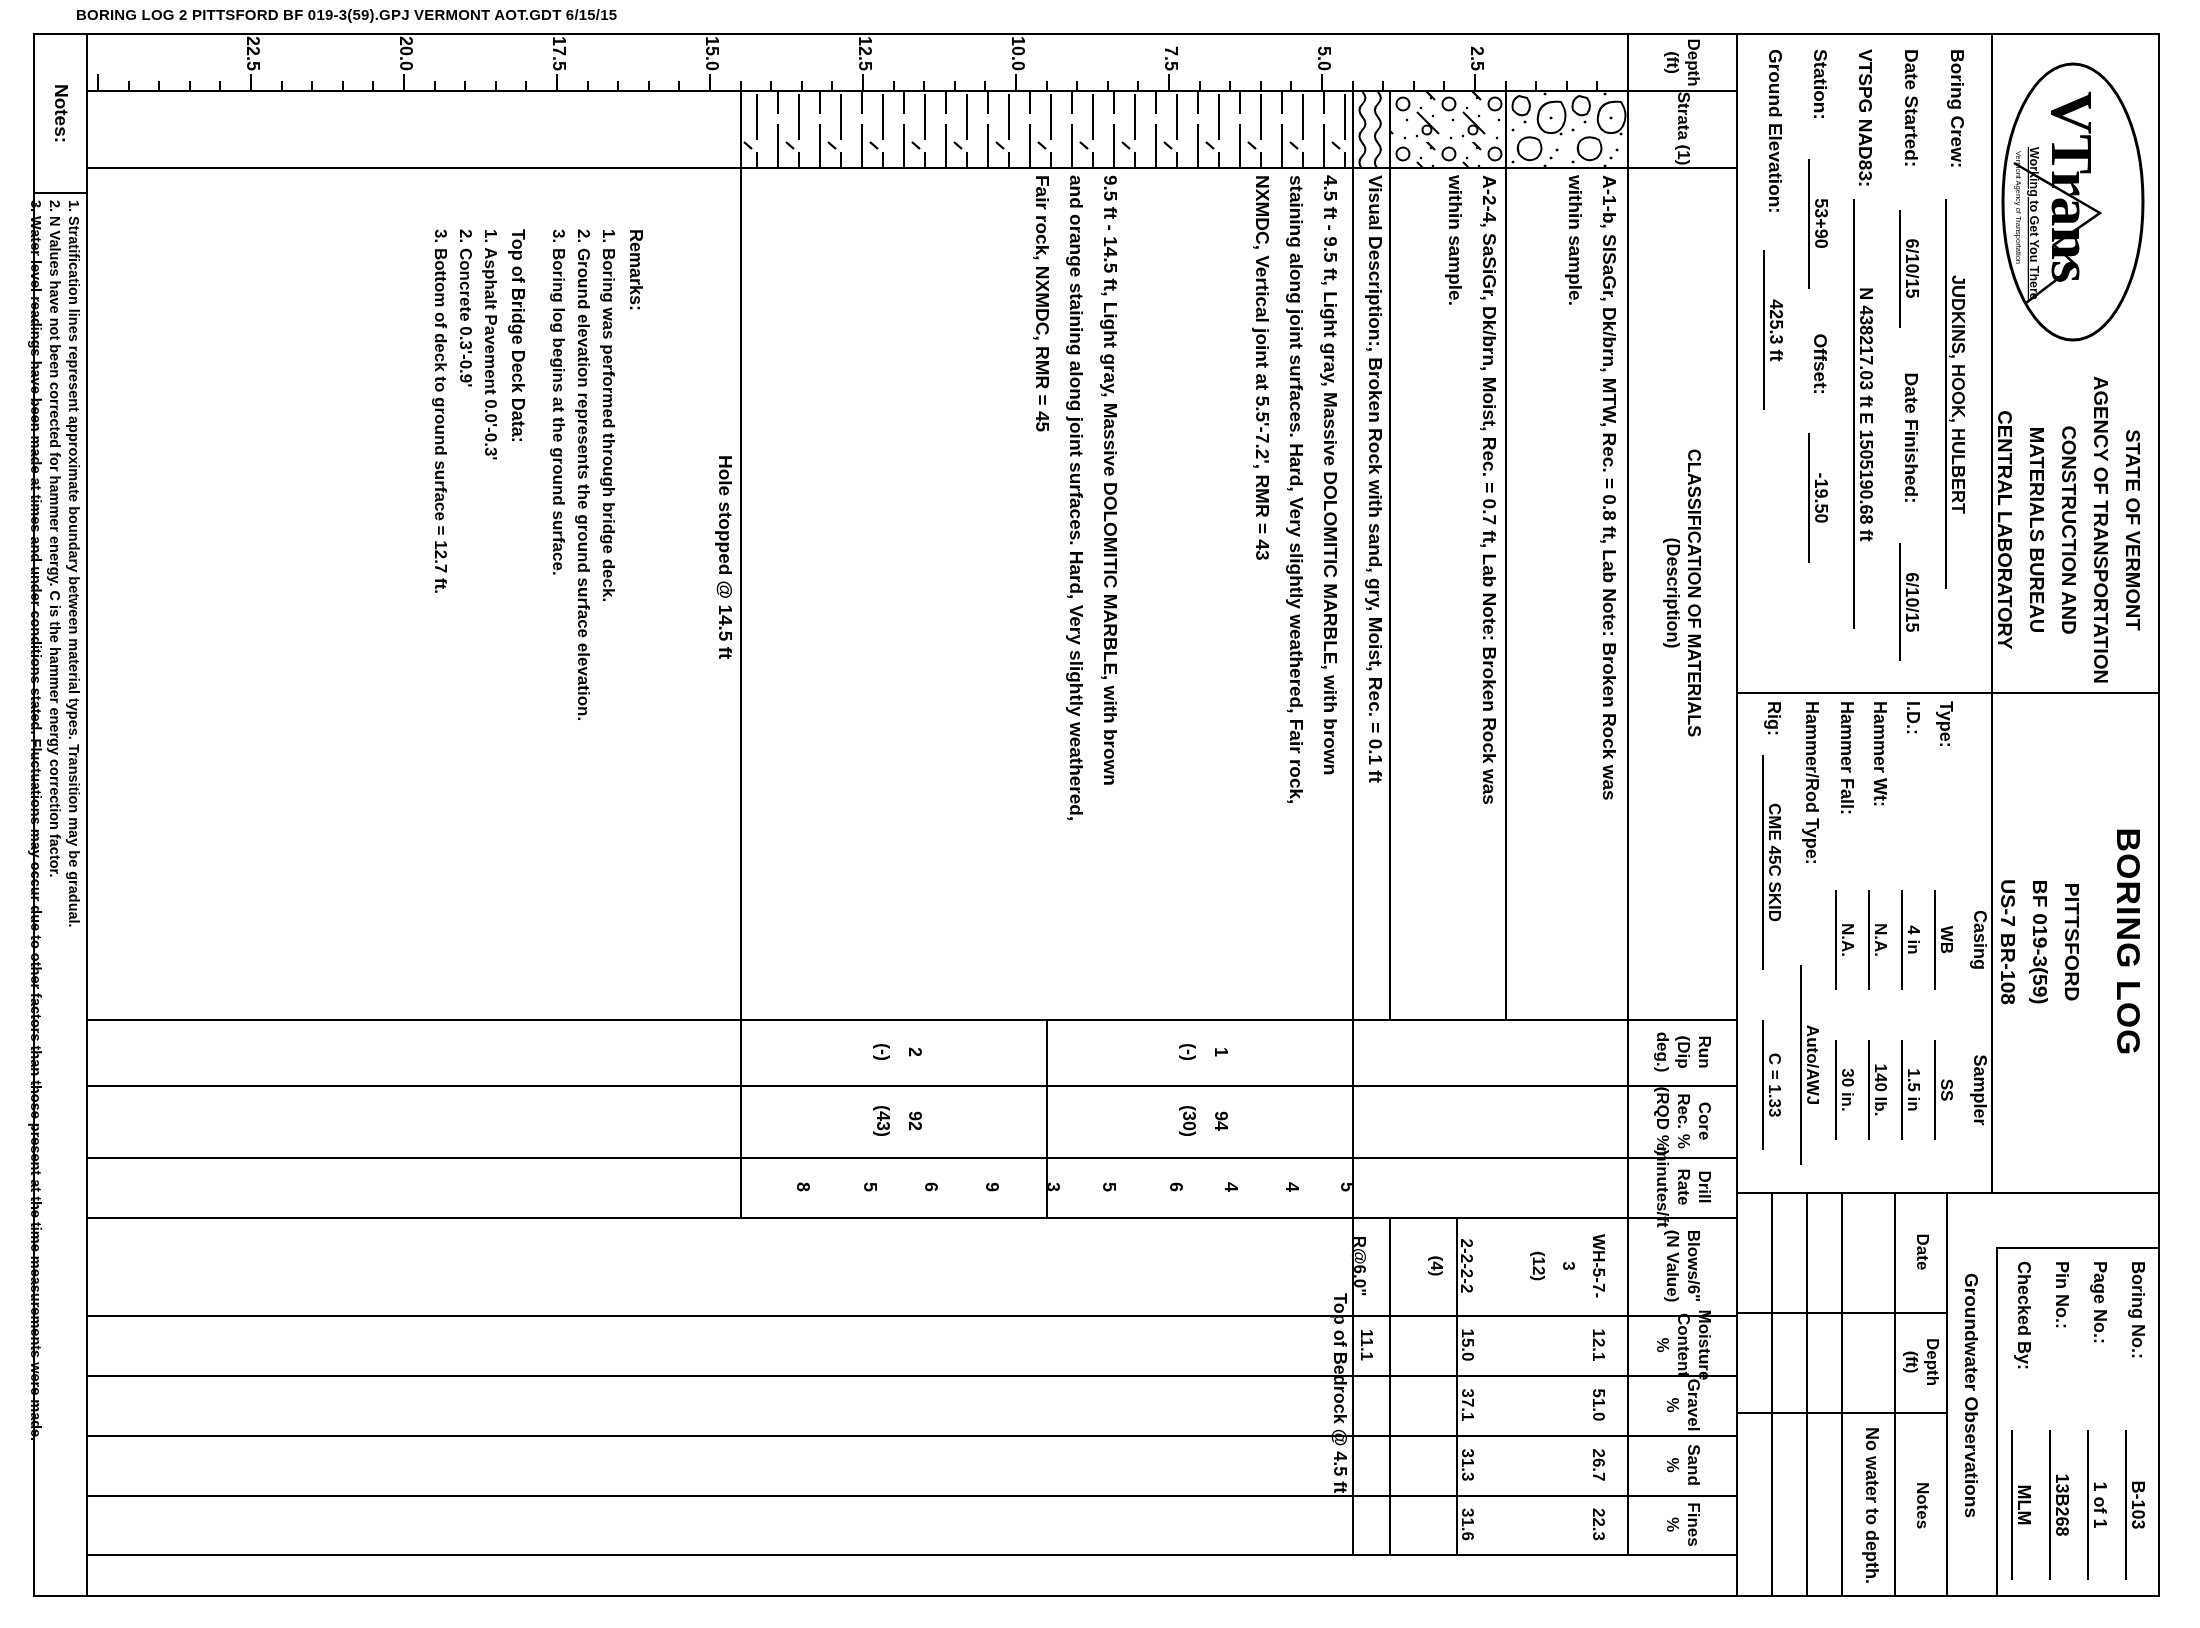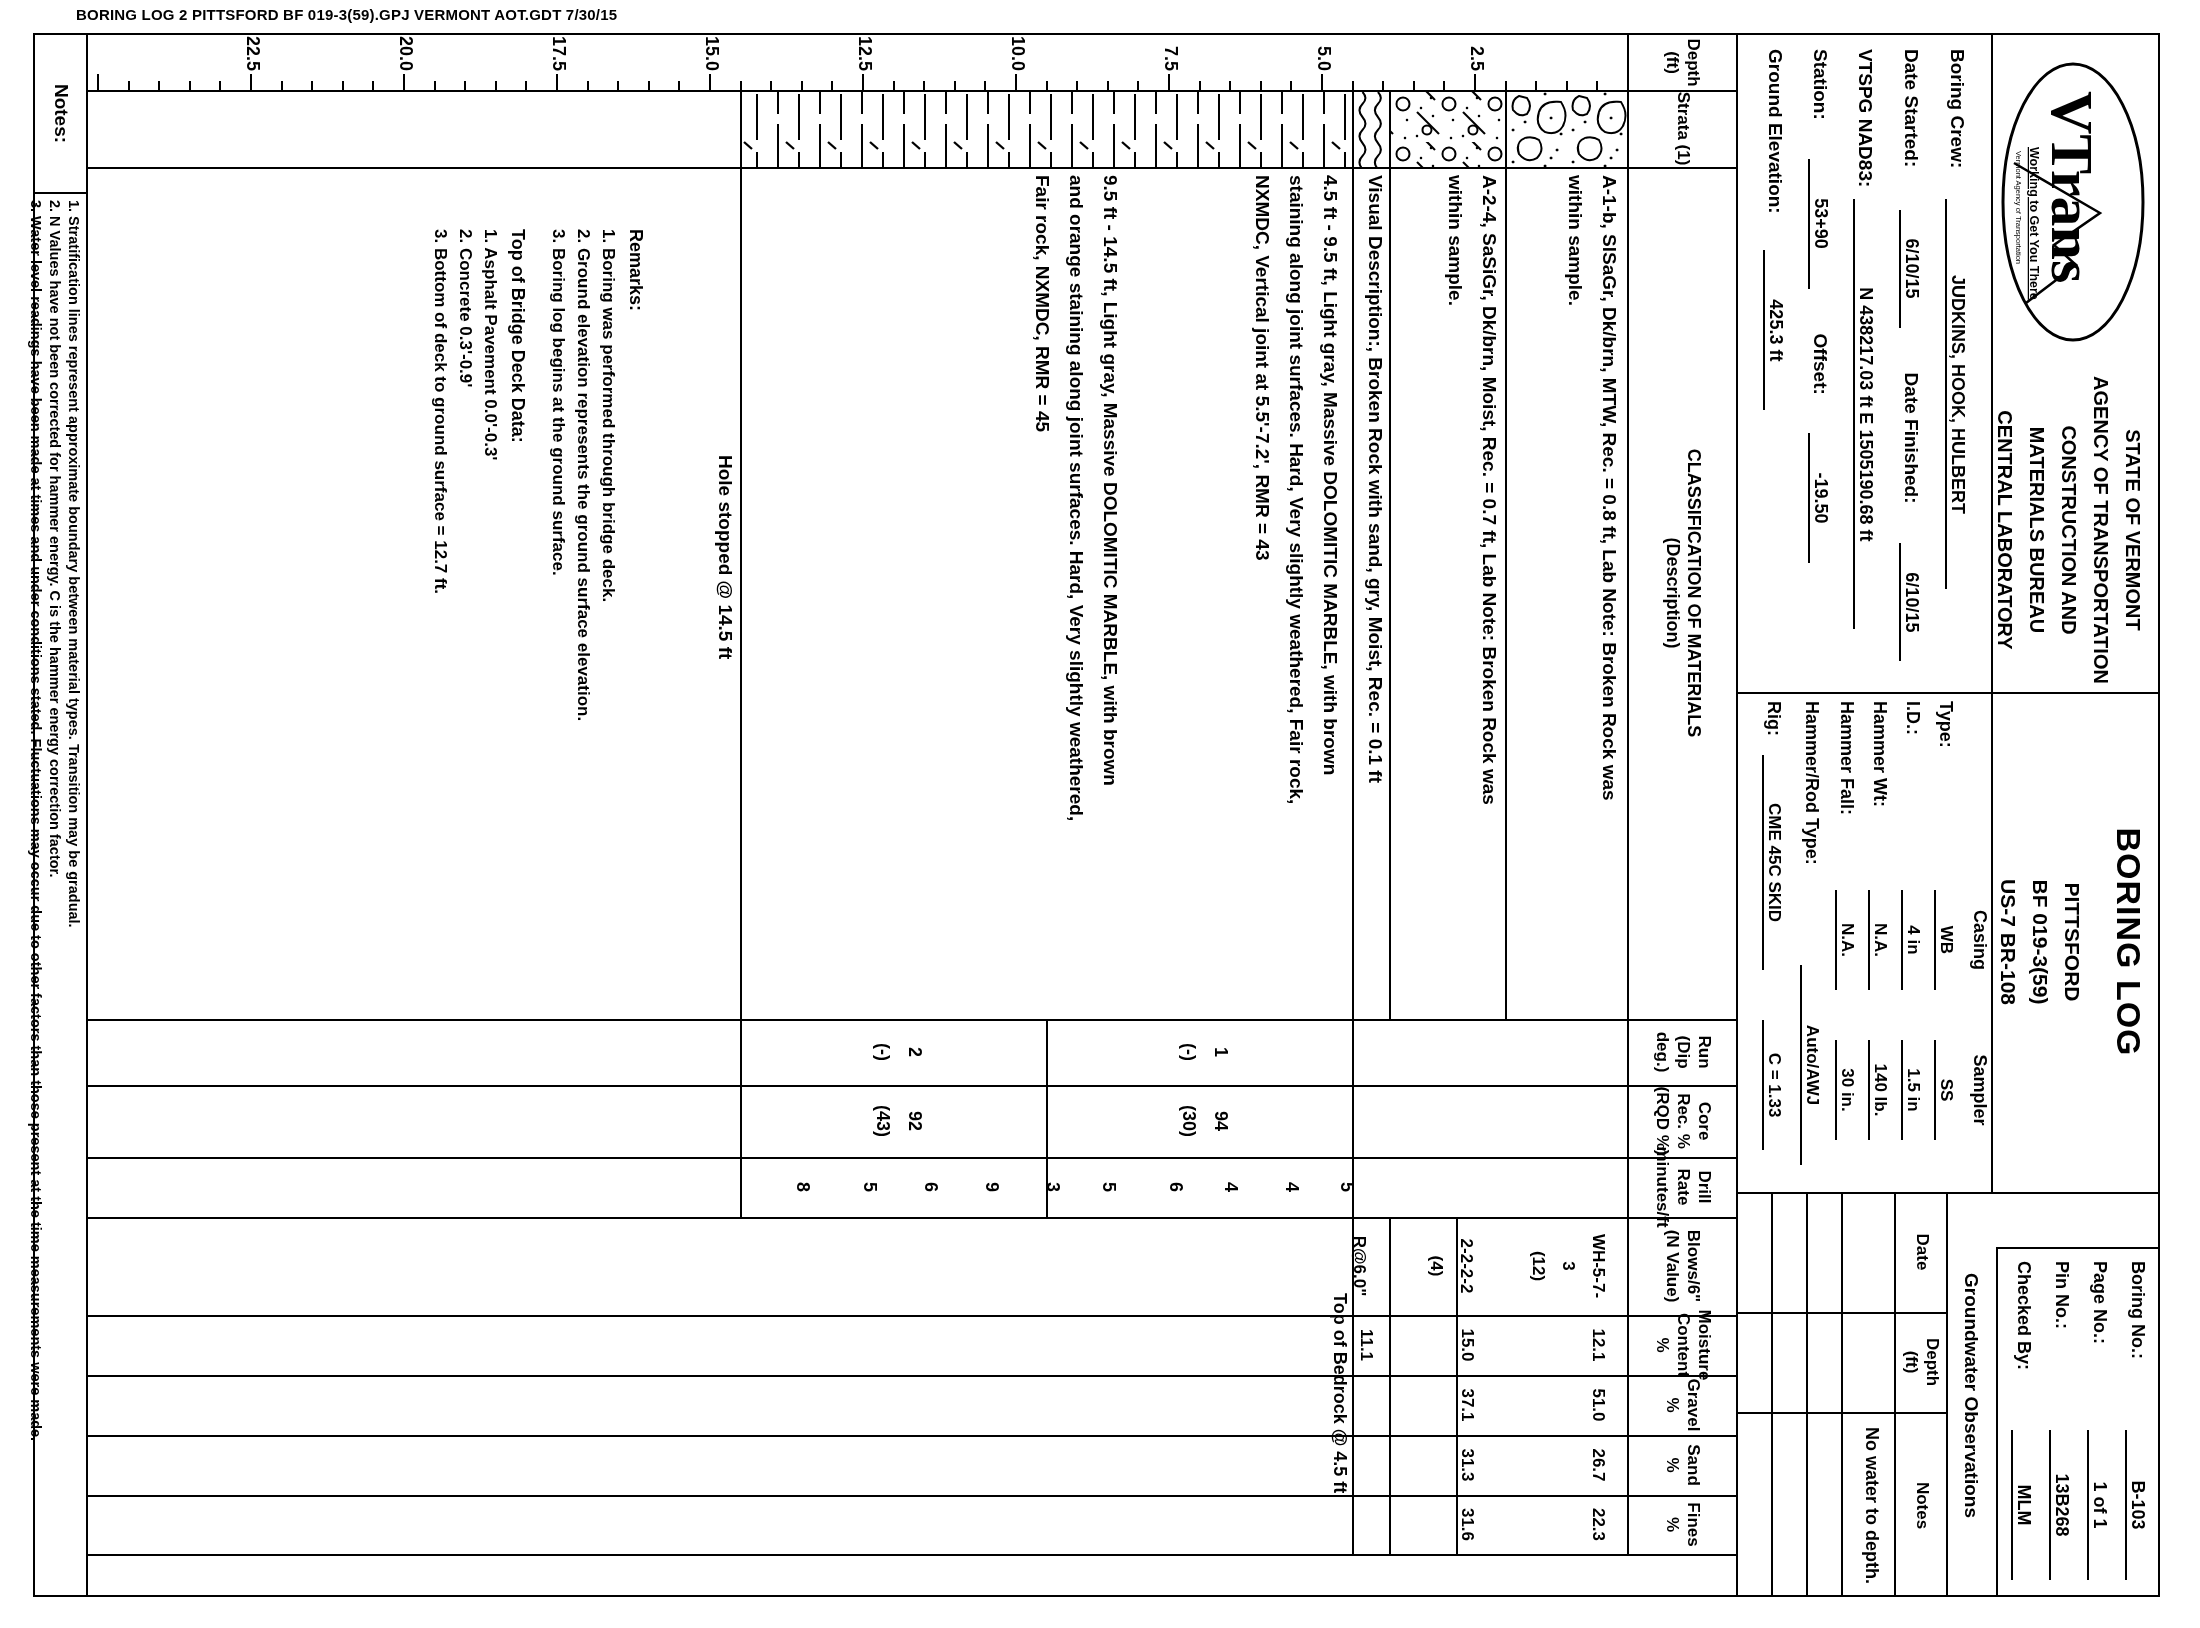--- a/index.html
+++ b/index.html
@@ -10,21 +10,21 @@
         transform:rotate(90deg);transform-origin:0 0;background:#fff;
         border:2.5px solid #000;box-sizing:border-box;}
   .t{position:absolute;font-weight:bold;white-space:nowrap;}
   .ctr{text-align:center;}
   svg{display:block;}
 </style>
 </head>
 <body>
 
 <div class="canvas">
-  <div class="stamp">BORING LOG  2 PITTSFORD BF 019-3(59).GPJ  VERMONT AOT.GDT  7/30/15</div>
+  <div class="stamp">BORING LOG  2 PITTSFORD BF 019-3(59).GPJ  VERMONT AOT.GDT  6/15/15</div>
 
   <div class="page" id="page">
 
     <svg width="0" height="0" style="position:absolute">
       <defs>
         <pattern id="pCobbles" width="72" height="60" patternUnits="userSpaceOnUse">
           <path d="M10,8 Q22,0 34,6 Q44,12 40,24 Q34,34 20,30 Q8,26 10,8 Z" fill="none" stroke="#000" stroke-width="2"></path>
           <path d="M48,30 Q58,24 66,32 Q72,42 62,50 Q50,54 46,44 Q44,36 48,30 Z" fill="none" stroke="#000" stroke-width="2"></path>
           <path d="M6,42 Q14,36 22,42 Q26,50 18,56 Q8,58 4,50 Z" fill="none" stroke="#000" stroke-width="2"></path>
           <g fill="#000">

